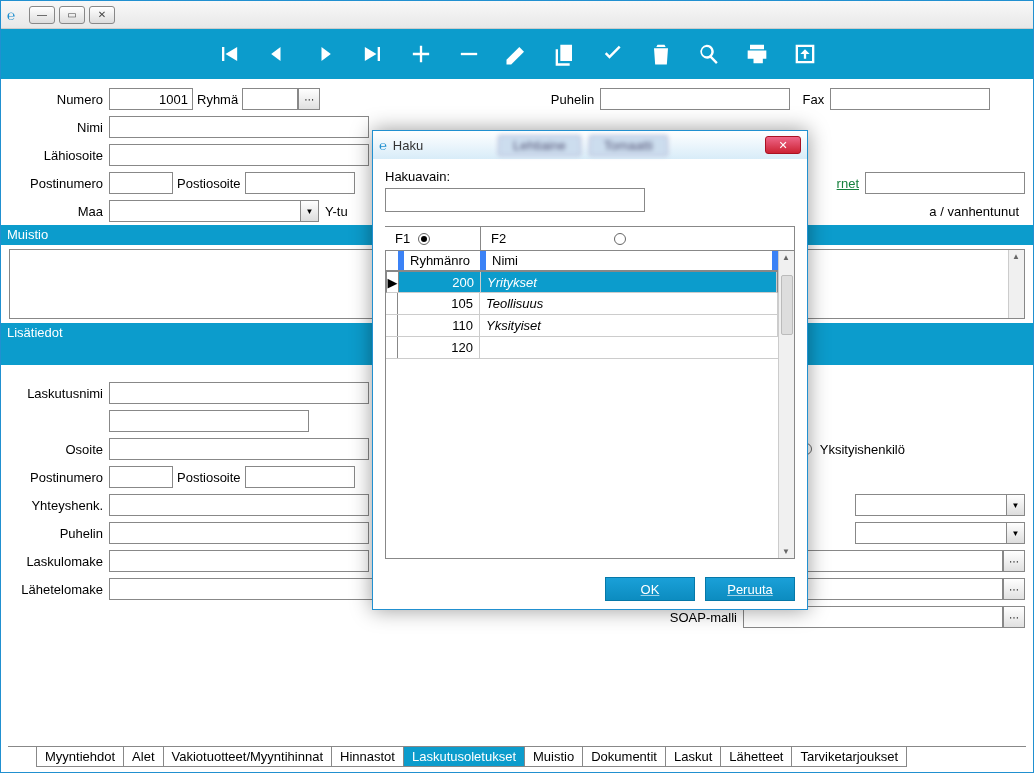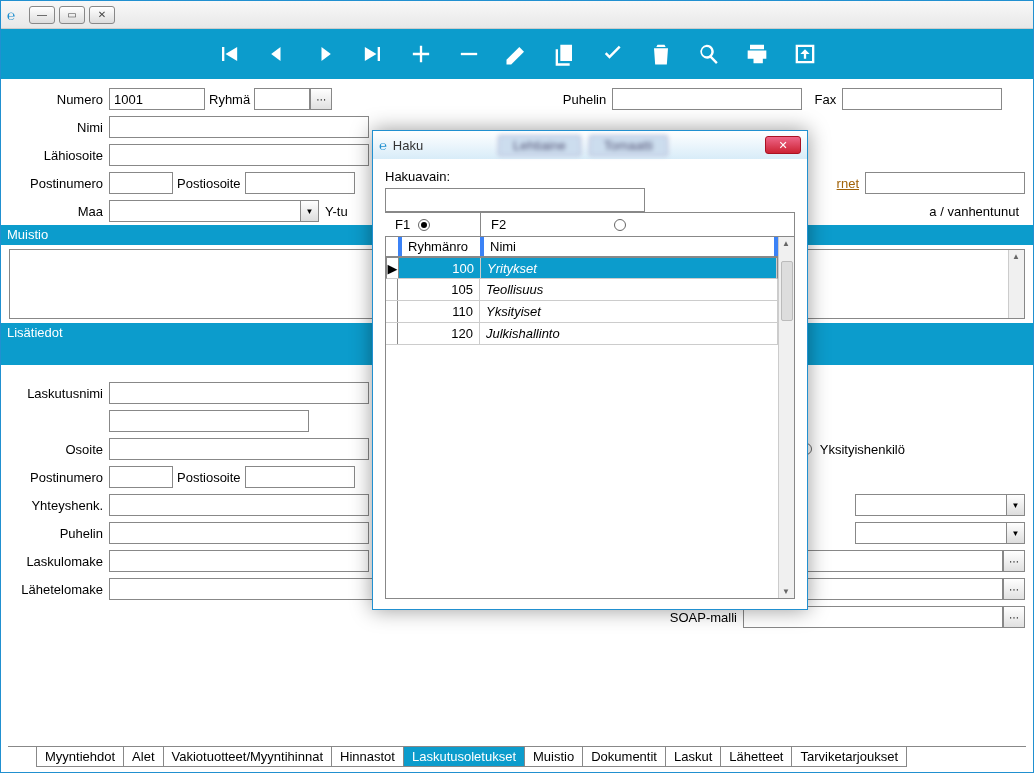--- a/index.html
+++ b/index.html
@@ -39,31 +39,31 @@
 .modal-title { height: 28px; background: linear-gradient(#fff,#d8ecf8); display: flex; align-items: center; padding: 0 6px; }
 .modal-title .ico { color: #2190d0; font-style: italic; font-weight: bold; margin-right: 6px; }
 .modal-title .t { flex: 1; color: #333; }
 .modal-close { width: 36px; height: 18px; background: linear-gradient(#e68,#c23); border: 1px solid #a12; border-radius: 3px; color: #fff; display:flex; align-items:center; justify-content:center; font-size: 11px; }
 .blur-tab { display:inline-block; padding: 2px 14px; margin-left: 8px; border: 1px solid #aac; filter: blur(2px); background: #cde; color: #557; border-radius: 2px; }
 
 .modal-body { flex: 1; padding: 10px 12px; display: flex; flex-direction: column; }
 .modal-body .lbl2 { margin-bottom: 4px; }
 .modal-body .search-inp { width: 260px; height: 24px; border: 1px solid #888; padding: 0 4px; }
 
-.rad-row { display: flex; margin-top: 0; border-top: 1px solid #888; }
+.rad-row { display: flex; margin-top: 14px; border-top: 1px solid #888; }
 .rad-cell { border-right: 1px solid #888; padding: 4px 10px; display: flex; align-items: center; gap: 8px; }
 .rad-cell.c1 { width: 96px; }
 .rad-cell.c2 { flex: 1; }
 .radio { width: 12px; height: 12px; border: 1px solid #666; border-radius: 50%; display: inline-flex; align-items: center; justify-content: center; }
 .radio.on::after { content: ''; width: 6px; height: 6px; background: #000; border-radius: 50%; }
 
 .grid { flex: 1; border: 1px solid #888; margin-top: 0; display: flex; }
 .grid-main { flex: 1; display: flex; flex-direction: column; }
 .grid-hdr { display: flex; background: #fff; border-bottom: 1px solid #888; }
-.gh { padding: 2px 6px; border-right: 4px solid #3b82f6; }
+.gh { padding: 2px 6px; border-right: 6px solid #3b82f6; }
 .gh1 { width: 12px; }
 .gh2 { width: 82px; }
 .gh3 { flex: 1; }
 .grid-row { display: flex; height: 22px; align-items: center; border-bottom: 1px solid #ccc; }
 .grid-row.sel { background: #0c9ccc; color: #fff; }
 .gc { padding: 0 6px; border-right: 1px solid #ccc; height: 100%; display: flex; align-items: center; }
 .gc1 { width: 12px; padding: 0; justify-content: center; background: #fff; color: #000; border-right: 1px solid #888; }
 .gc2 { width: 82px; justify-content: flex-end; }
 .gc3 { flex: 1; font-style: italic; }
 .grid-scroll { width: 16px; background: #f0f0f0; border-left: 1px solid #ccc; position: relative; }
@@ -156,21 +156,21 @@
     <div class="tool-icon">
         <svg viewBox="0 0 24 24">
           <path d="M4 4h16v16H4V4zm2 2v12h12V6H6zm6 2l4 4h-3v4h-2v-4H8l4-4z"></path>
         </svg>
       </div>
   </div>
 
   <div class="form-area">
     <div class="row">
       <span class="lbl" style="width:100px">Numero</span>
-      <input class="inp" style="width: 96px; text-align: left;" value="1001">
+      <input class="inp" style="width: 84px; text-align: right;" value="1001">
       <span class="lbl" style="width:auto; padding:0 4px">Ryhmä</span>
       <input class="inp" style="width: 56px;">
       <div class="btn-dots">⋯</div>
       <span class="lbl" style="width:280px">Puhelin</span>
       <input class="inp" style="width: 190px;">
       <span class="lbl" style="width:40px">Fax</span>
       <input class="inp" style="width: 160px;">
     </div>
     <div class="row">
       <span class="lbl" style="width:100px">Nimi</span>
@@ -179,21 +179,21 @@
     <div class="row">
       <span class="lbl" style="width:100px">Lähiosoite</span>
       <input class="inp" style="width: 260px;">
     </div>
     <div class="row">
       <span class="lbl" style="width:100px">Postinumero</span>
       <input class="inp" style="width: 64px;">
       <span class="lbl" style="padding:0 4px">Postiosoite</span>
       <input class="inp" style="width: 110px;">
       <span style="flex:1"></span>
-      <a style="color:#a16207; text-decoration:underline">rnet</a>
+      <a style="color:#15803d; text-decoration:underline">rnet</a>
       <input class="inp" style="width: 160px; margin-left: 6px;">
     </div>
     <div class="row">
       <span class="lbl" style="width:100px">Maa</span>
       <div class="combobox" style="width:210px">
           <div class="inp"></div>
           <div class="arrow">▼</div>
         </div>
       <span class="lbl" style="padding:0 0 0 6px">Y-tu</span>
       <span style="flex:1"></span>
@@ -318,39 +318,46 @@
       <div class="grid">
         <div class="grid-main">
           <div class="grid-hdr">
             <div class="gh gh1"></div>
             <div class="gh gh2">Ryhmänro</div>
             <div class="gh gh3">Nimi</div>
           </div>
           <div id="grid-rows">
               <div class="grid-row sel">
                 <div class="gc gc1">▶</div>
-                <div class="gc gc2">100</div>
+                <div class="gc gc2">200</div>
                 <div class="gc gc3">Yritykset</div>
               </div>
               <div class="grid-row">
                 <div class="gc gc1"></div>
                 <div class="gc gc2">105</div>
                 <div class="gc gc3">Teollisuus</div>
               </div>
               <div class="grid-row">
                 <div class="gc gc1"></div>
                 <div class="gc gc2">110</div>
                 <div class="gc gc3">Yksityiset</div>
               </div>
               <div class="grid-row">
                 <div class="gc gc1"></div>
                 <div class="gc gc2">120</div>
-                <div class="gc gc3">Julkishallinto</div>
               </div>
             </div>
         </div>
         <div class="grid-scroll">
             <div class="grid-thumb"></div>
           </div>
       </div>
     </div>
+    <div class="modal-btns">
+      <div class="mbtn">
+          <span>OK</span>
+        </div>
+      <div class="mbtn">
+          <span>Peruuta</span>
+        </div>
+    </div>
   </div>
 </div>
 
 </body></html>

